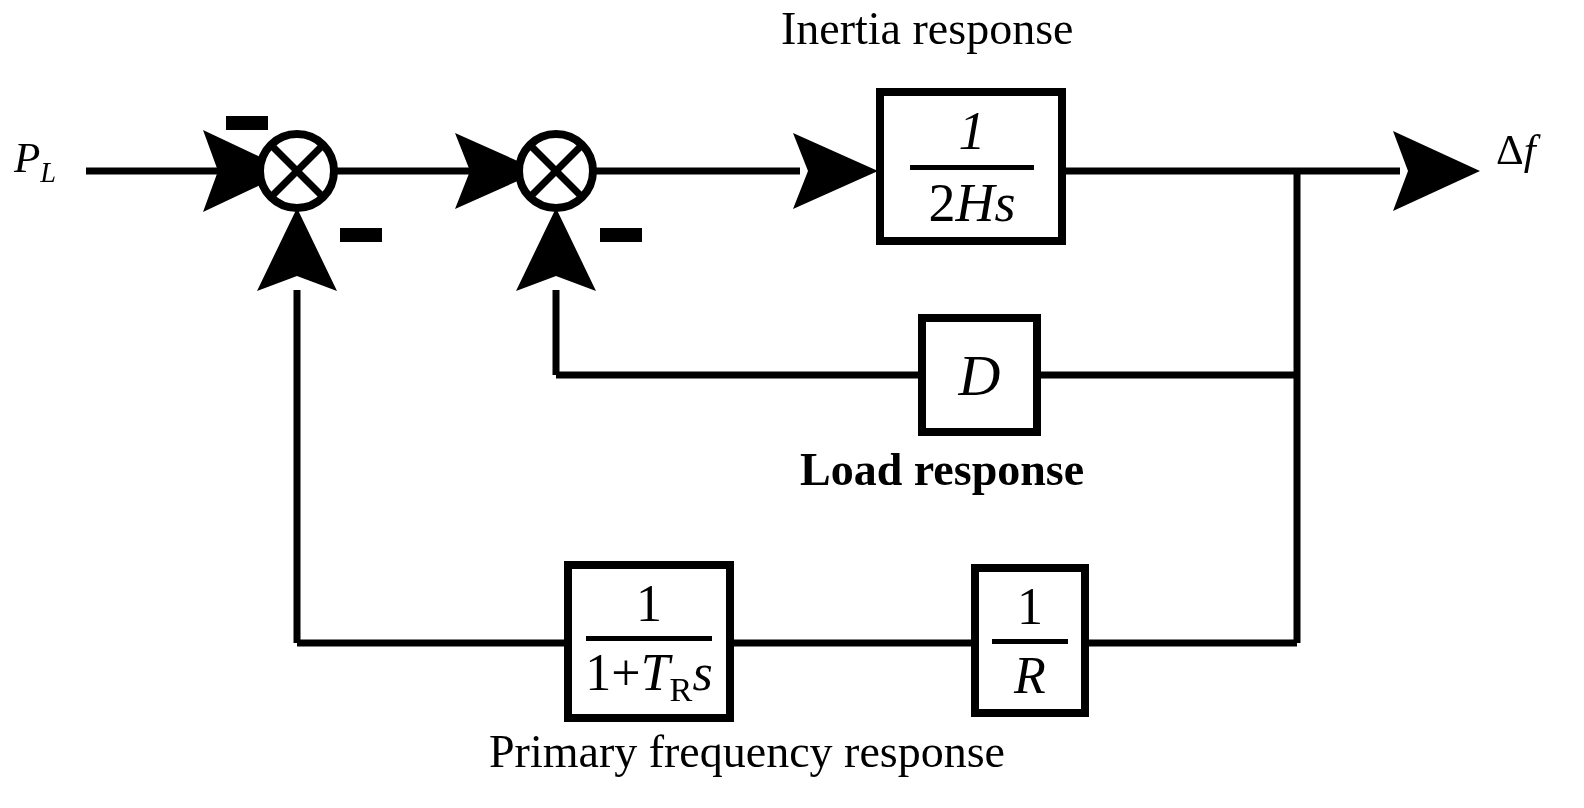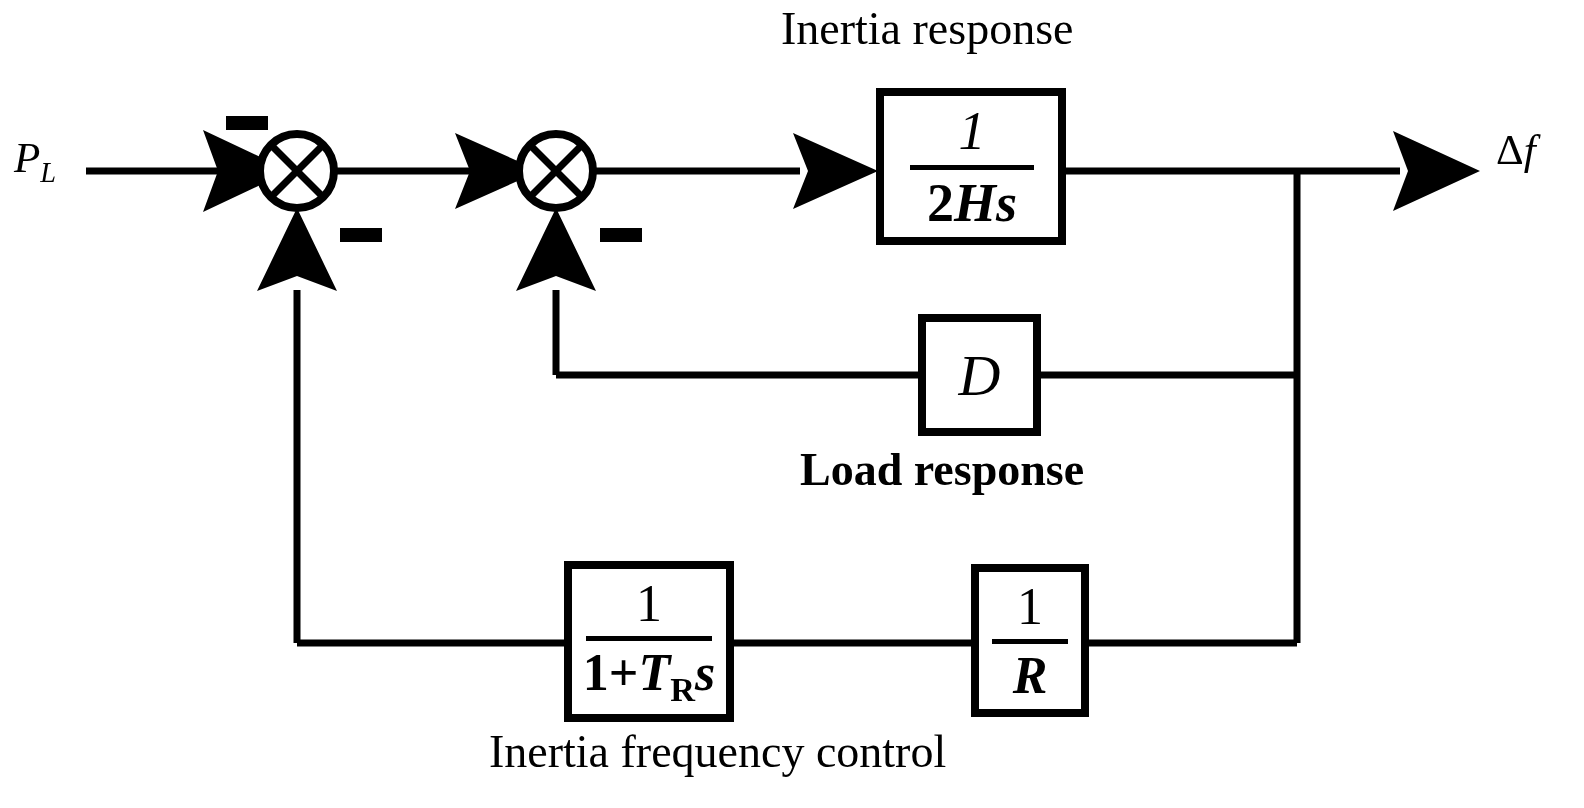--- a/index.html
+++ b/index.html
@@ -98,21 +98,20 @@
   .frac .bar {
     display: block;
     height: 5px;
     background: #000000;
     width: 100%;
     margin: 2px 0 1px 0;
   }
   .frac .den {
     display: block;
     padding: 1px 6px 0 6px;
-    font-weight: bold;
   }
   .plain-term {
     position: absolute;
     display: flex;
     align-items: center;
     justify-content: center;
     font-style: italic;
     color: #000000;
   }
 </style>
@@ -176,21 +175,21 @@
   </svg>
 
   <div class="lbl signal-label" style="left:14px; top:136px;"><span class="mathvar">P</span><span class="sub">L</span></div>
 
   <div class="lbl signal-label" style="left:1496px; top:128px;"><span style="font-style:normal;">Δ</span><span class="mathvar">f</span></div>
 
   <div class="lbl caption" style="left:781px; top:6px;text-align:center;">Inertia response</div>
 
   <div class="lbl caption" style="left:800px; top:447px;font-weight:bold;">Load response</div>
 
-  <div class="lbl caption" style="left:489px; top:729px;">Inertia frequency control</div>
+  <div class="lbl caption" style="left:489px; top:729px;">Primary frequency response</div>
 
   <div class="frac" style="left:910px; top:100px; width:124px; height:134px; font-size:54px;">
     <span class="num">1</span>
     <span class="bar"></span>
     <span class="den"><span style="font-style:normal;">2</span><span>H</span><span>s</span></span>
   </div>
 
   <div class="plain-term" style="left:922px; top:318px; width:115px; height:114px; font-size:58px;">D</div>
 
   <div class="frac" style="left:586px; top:572px; width:126px; height:139px; font-size:52px;">

